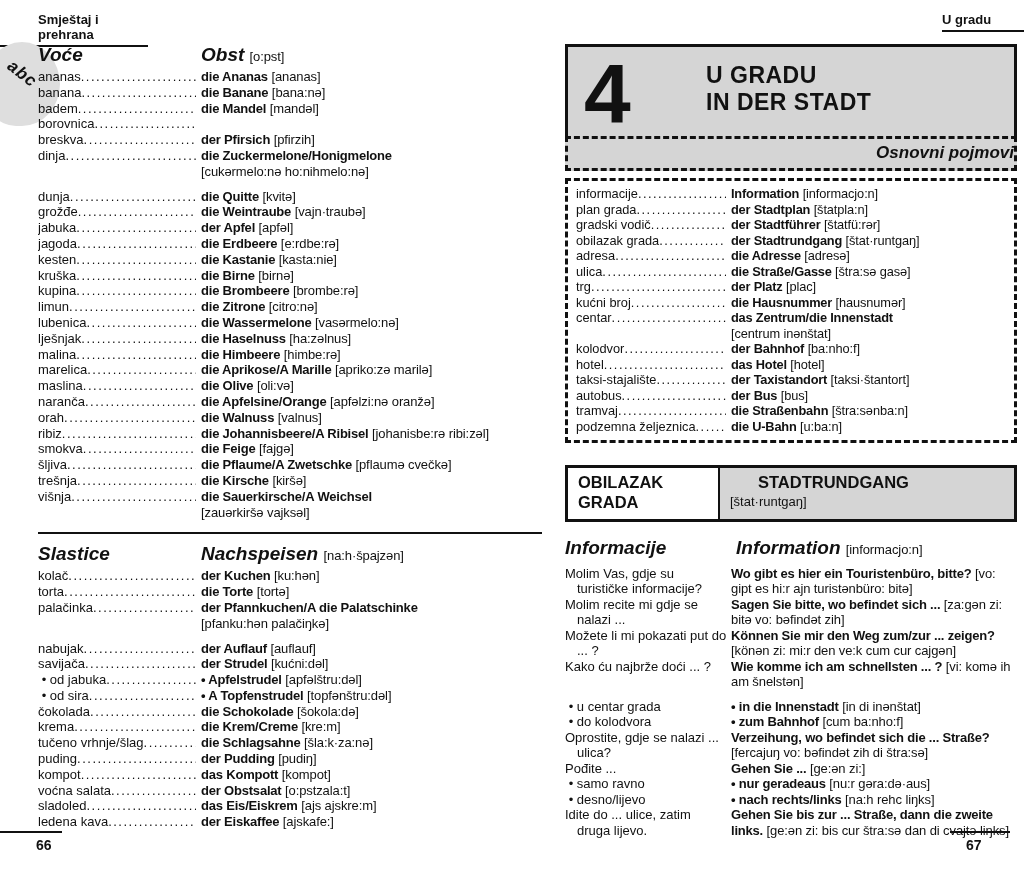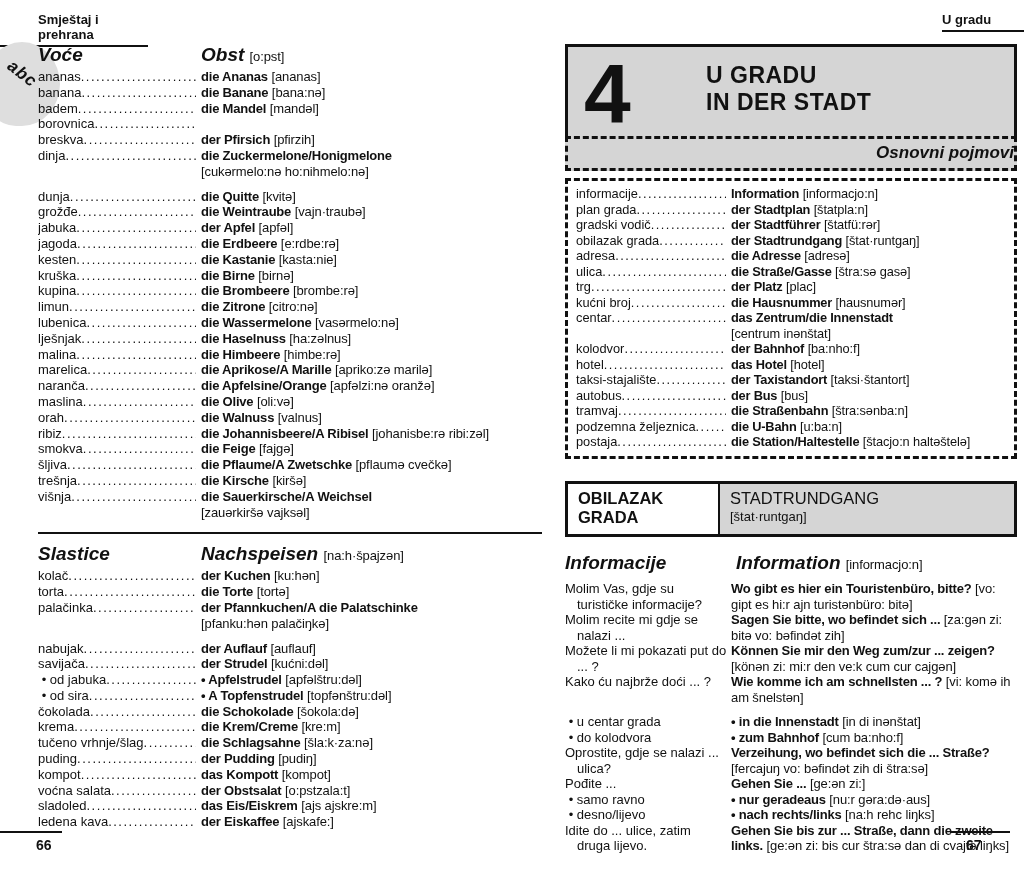--- a/index.html
+++ b/index.html
@@ -52,21 +52,21 @@
 
   .listbox { margin-top:7px; border:3px dashed #111; padding:5px 8px 6px 8px; }
   .listbox .row { font-size:12.8px; line-height:15.5px; }
   .listbox .hr { width:150px; }
 
   
   .sect-table { margin-top:22px; border:3px solid #111; display:flex; }
   .st-left { width:152px; flex:none; background:#fff; padding:5px 10px 6px 10px;
     font-weight:bold; font-size:16.5px; line-height:1.2; border-right:2px solid #111; }
   .st-right { flex:1; background:#d5d5d5; padding:5px 10px 6px 10px; }
-  .st-right .t { font-weight:normal; font-size:16.5px; line-height:1.2; }
+  .st-right .t { font-weight:bold; font-size:16.5px; line-height:1.2;margin-left:28px; }
   .st-right .p { font-size:13px; margin-top:1px; }
 
   
   .sub { margin-top:15px; }
   .sub .h1 { width:166px; }
   .phrases { margin-top:7px; }
   .phrases .row { line-height:15.5px; }
   .phrases .hr { width:166px; padding-right:4px; }
   .phrases .term { display:block; padding-left:12px; text-indent:-12px; }
   .phrases .de { padding-left:0; }
@@ -220,31 +220,31 @@
         </div>
         <div class="row">
           <div class="hr">
             <span class="term">marelica</span>
             <span class="dots"></span>
           </div>
           <div class="de"><b>die Aprikose/A Marille</b><span class="pr"> [apriko:zə marilə]</span></div>
         </div>
         <div class="row">
           <div class="hr">
+            <span class="term">maslina</span>
+            <span class="dots"></span>
+          </div>
+          <div class="de"><b>die Olive</b><span class="pr"> [oli:və]</span></div>
+        </div>
+        <div class="row">
+          <div class="hr">
             <span class="term">naranča</span>
             <span class="dots"></span>
           </div>
           <div class="de"><b>die Apfelsine/Orange</b><span class="pr"> [apfəlzi:nə oranžə]</span></div>
-        </div>
-        <div class="row">
-          <div class="hr">
-            <span class="term">maslina</span>
-            <span class="dots"></span>
-          </div>
-          <div class="de"><b>die Olive</b><span class="pr"> [oli:və]</span></div>
         </div>
         <div class="row">
           <div class="hr">
             <span class="term">orah</span>
             <span class="dots"></span>
           </div>
           <div class="de"><b>die Walnuss</b><span class="pr"> [valnus]</span></div>
         </div>
         <div class="row">
           <div class="hr">
@@ -512,27 +512,20 @@
           </div>
           <div class="de"><b>die Straßenbahn</b><span class="pr"> [štra:sənba:n]</span></div>
         </div>
         <div class="row">
           <div class="hr">
             <span class="term">podzemna željeznica</span>
             <span class="dots"></span>
           </div>
           <div class="de"><b>die U-Bahn</b><span class="pr"> [u:ba:n]</span></div>
         </div>
-        <div class="row">
-          <div class="hr">
-            <span class="term">postaja</span>
-            <span class="dots"></span>
-          </div>
-          <div class="de"><b>die Station/Haltestelle</b><span class="pr"> [štacjo:n haltəštelə]</span></div>
-        </div>
       </div>
 
     <div class="sect-table">
       <div class="st-left">OBILAZAK GRADA</div>
       <div class="st-right">
         <div class="t">STADTRUNDGANG</div>
         <div class="p">[štat·runtgaŋ]</div>
       </div>
     </div>
 

